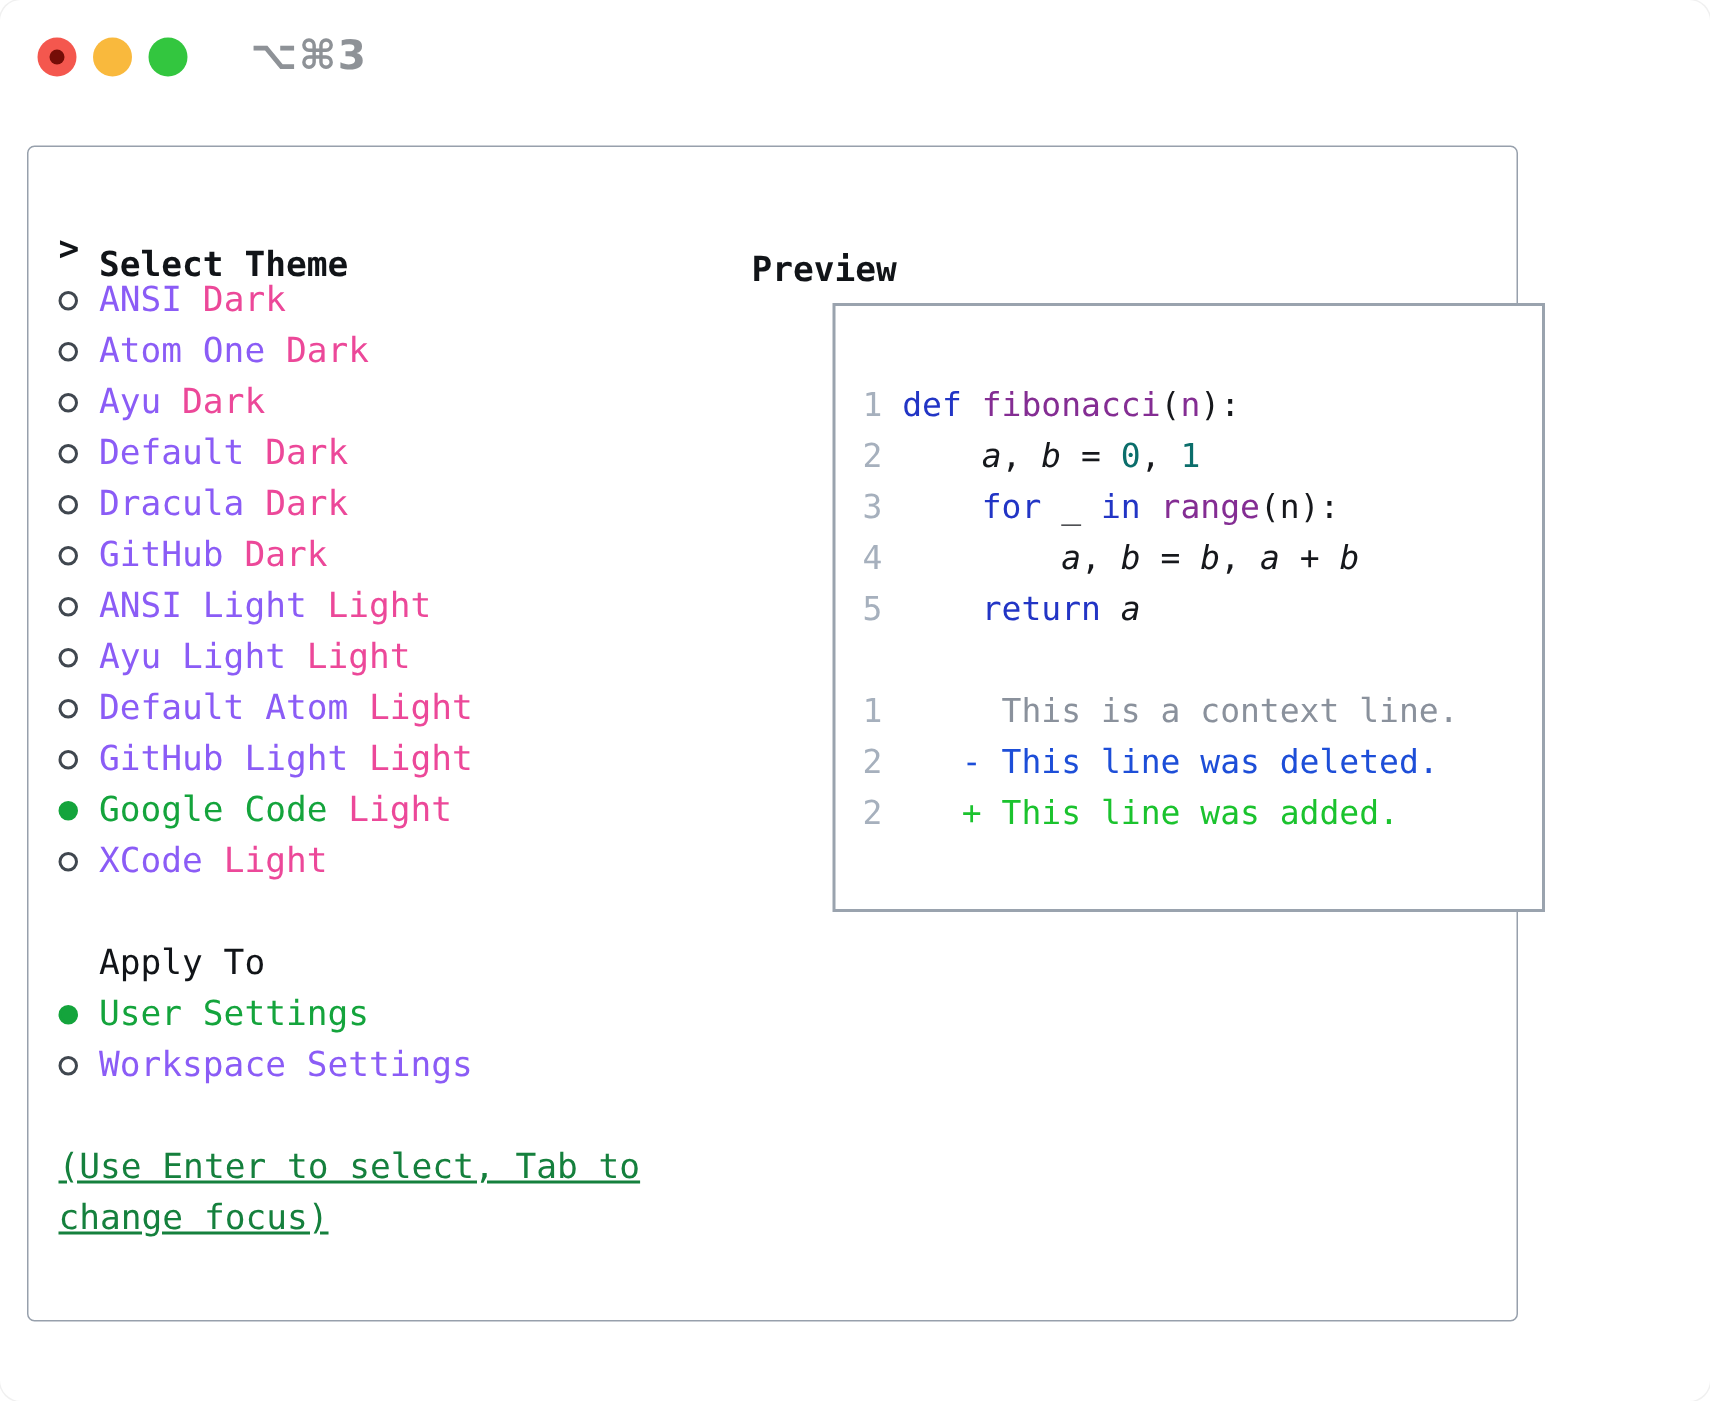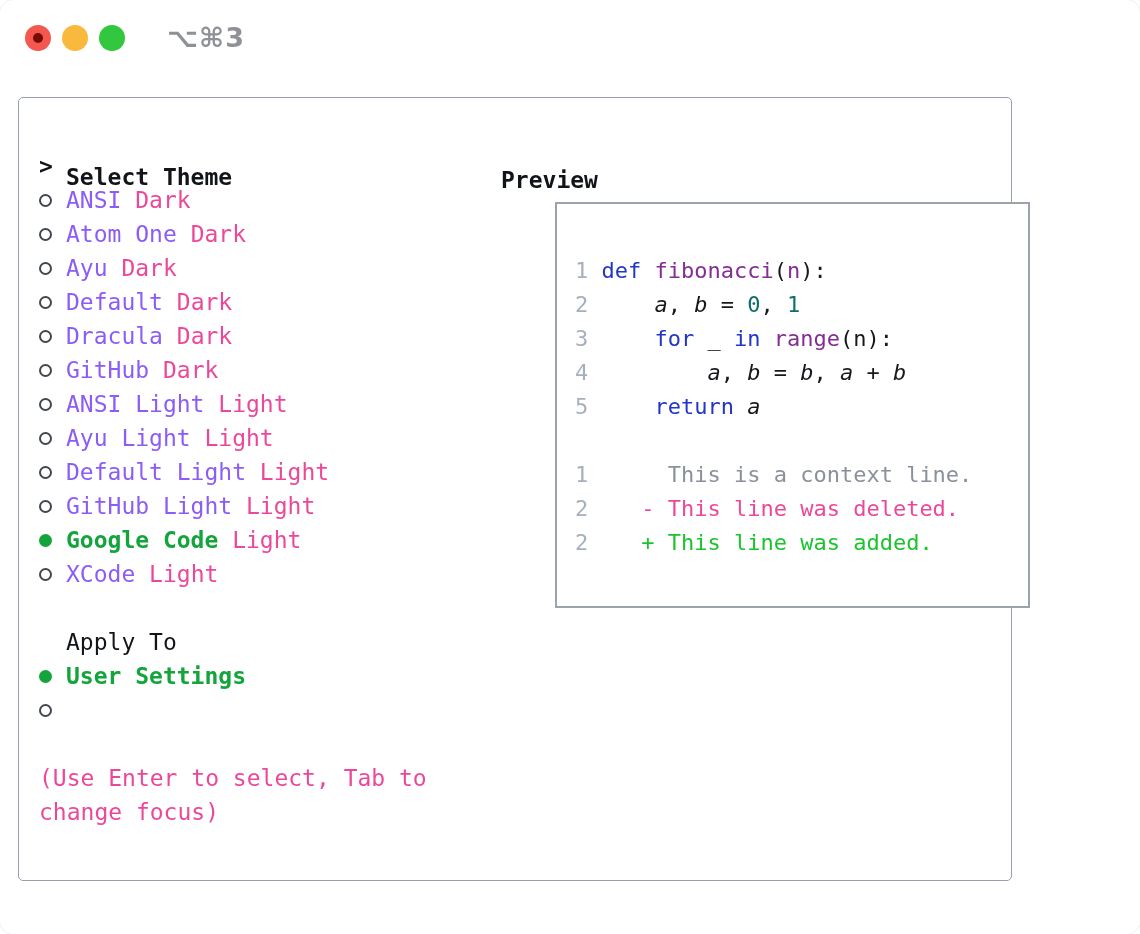--- a/index.html
+++ b/index.html
@@ -37,24 +37,24 @@
   .row { height: 34px; display: flex; align-items: center; white-space: pre; }
   .prefix { width: 27px; display: flex; align-items: center; flex: none; }
   .caret { font-weight: bold; color: #111418; }
   .hdr { font-weight: bold; color: #111418; margin-top: 22px; }
   .dot {
     width: 13px; height: 13px; border-radius: 50%;
     border: 2px solid #40474f; background: transparent;
   }
   .dot.sel { background: #14a43c; border-color: #14a43c; }
   .opt-name { color: #8b5cf6; }
-  .opt-name.sel { color: #14a43c; font-weight: bold; }
+  .opt-name.sel { color: #14a43c; }
   .opt-variant { color: #ec4899; }
   .apply-title { color: #111418; }
-  .help-line { height: 34px; display: flex; align-items: center; color: #ec4899; white-space: pre; }
+  .help-line { height: 34px; display: flex; align-items: center; color: #15803d; white-space: pre; text-decoration: underline; }
 
   
   .preview-label {
     position: absolute; left: 482px; top: 65px; height: 34px;
     display: flex; align-items: center;
     font-size: 23px; font-weight: bold; color: #111418;
   }
   .preview-box {
     position: absolute; left: 492px; top: 104px; width: 475px; height: 406px;
     border: 2px solid #9aa3ae; background: #ffffff; margin-left: 44px;
@@ -64,21 +64,21 @@
     font-size: 22px; line-height: 34px; white-space: pre;
   }
   .cl { height: 34px; }
   .num { color: #a6b0bd; }
   .c-kw  { color: #2235c5; }
   .c-fn  { color: #842d93; }
   .c-num { color: #0b6e6b; }
   .c-pl  { color: #16181c; }
   .c-id  { color: #16181c; font-style: italic; }
   .d-context { color: #8a919c; }
-  .d-deleted { color: #ec4899; text-align: center; }
+  .d-deleted { color: #1d4ed8; text-align: center; }
   .d-added   { color: #1bc32e; }
 </style>
 </head>
 <body>
 
 <div class="window">
 
   <div class="titlebar">
     <div class="lights">
       <span class="light red">
@@ -100,36 +100,36 @@
 
       <div id="theme-list">
           <div class="row"><span class="prefix"><span class="dot"></span></span><span class="opt-name">ANSI</span><span class="opt-variant"> Dark</span></div>
           <div class="row"><span class="prefix"><span class="dot"></span></span><span class="opt-name">Atom One</span><span class="opt-variant"> Dark</span></div>
           <div class="row"><span class="prefix"><span class="dot"></span></span><span class="opt-name">Ayu</span><span class="opt-variant"> Dark</span></div>
           <div class="row"><span class="prefix"><span class="dot"></span></span><span class="opt-name">Default</span><span class="opt-variant"> Dark</span></div>
           <div class="row"><span class="prefix"><span class="dot"></span></span><span class="opt-name">Dracula</span><span class="opt-variant"> Dark</span></div>
           <div class="row"><span class="prefix"><span class="dot"></span></span><span class="opt-name">GitHub</span><span class="opt-variant"> Dark</span></div>
           <div class="row"><span class="prefix"><span class="dot"></span></span><span class="opt-name">ANSI Light</span><span class="opt-variant"> Light</span></div>
           <div class="row"><span class="prefix"><span class="dot"></span></span><span class="opt-name">Ayu Light</span><span class="opt-variant"> Light</span></div>
-          <div class="row"><span class="prefix"><span class="dot"></span></span><span class="opt-name">Default Light</span><span class="opt-variant"> Light</span></div>
+          <div class="row"><span class="prefix"><span class="dot"></span></span><span class="opt-name">Default Atom</span><span class="opt-variant"> Light</span></div>
           <div class="row"><span class="prefix"><span class="dot"></span></span><span class="opt-name">GitHub Light</span><span class="opt-variant"> Light</span></div>
           <div class="row"><span class="prefix"><span class="dot sel"></span></span><span class="opt-name sel">Google Code</span><span class="opt-variant"> Light</span></div>
           <div class="row"><span class="prefix"><span class="dot"></span></span><span class="opt-name">XCode</span><span class="opt-variant"> Light</span></div>
         </div>
 
       <div class="row"></div>
 
       <div class="row">
         <span class="prefix"></span>
         <span class="apply-title">Apply To</span>
       </div>
 
       <div id="apply-list">
           <div class="row"><span class="prefix"><span class="dot sel"></span></span><span class="opt-name sel">User Settings</span></div>
-          <div class="row"><span class="prefix"><span class="dot"></span></span></div>
+          <div class="row"><span class="prefix"><span class="dot"></span></span><span class="opt-name">Workspace Settings</span></div>
         </div>
 
       <div class="row"></div>
 
       <div class="help-line">(Use Enter to select, Tab to</div>
       <div class="help-line">change focus)</div>
     </div>
 
     <div class="preview-label">Preview</div>
 

